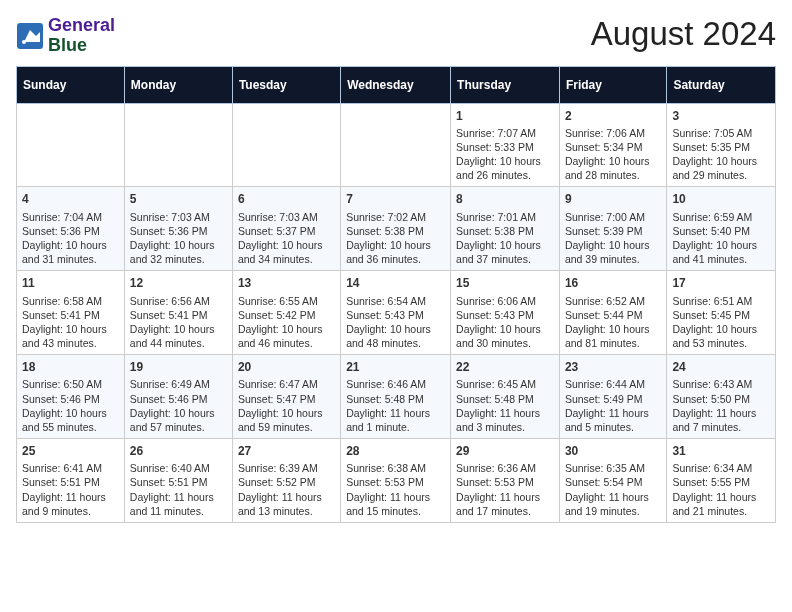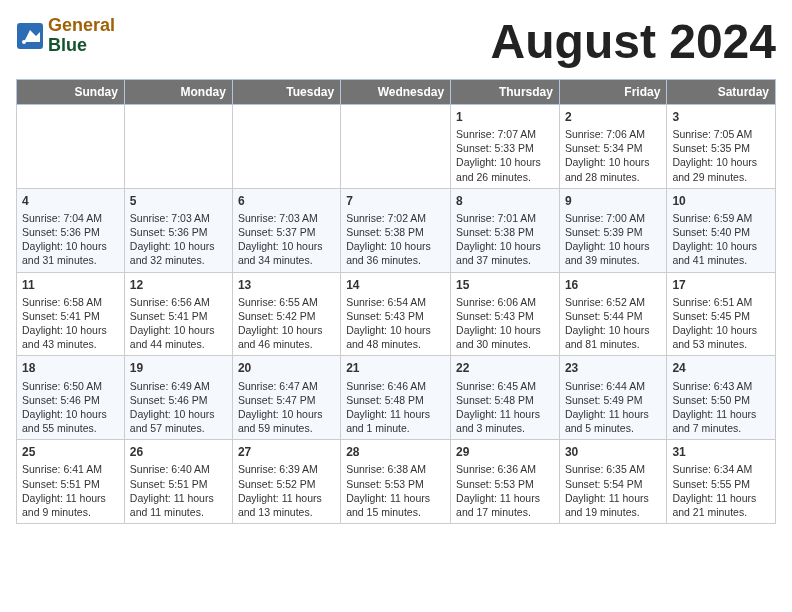--- a/index.html
+++ b/index.html
@@ -19,50 +19,50 @@
     .logo {
       display: flex;
       align-items: center;
       gap: 4px;
     }
     .logo-text {
       font-size: 18px;
       font-weight: bold;
       line-height: 1.1;
     }
-    .logo-general { color: #a16207; }
+    .logo-general { color: #4c1d95; }
     .logo-blue { color: #14532d; }
     .logo-icon {
       width: 28px;
       height: 28px;
     }
     .title-block {
       text-align: right;
     }
     .month-year {
-      font-size: 48px;
-      font-weight: bold;
+      font-size: 33px;
+      font-weight: normal;
       color: #222;
       line-height: 1.1;
       text-align: center;
     }
     .location {
       font-size: 14px;
       color: #444;
     }
     table {
       width: 100%;
       border-collapse: collapse;
       font-size: 11px;
     }
     thead tr th {
-      background-color: #737373;
+      background-color: #0f172a;
       color: #fff;
-      text-align: right;
-      padding: 5px 6px;
+      text-align: left;
+      padding: 11px 6px;
       font-size: 12px;
       font-weight: bold;
       border: 1px solid #b0c4de;
     }
     tbody tr td {
       border: 1px solid #ccc;
       vertical-align: top;
       padding: 4px 5px;
       height: 80px;
       width: 113px;

